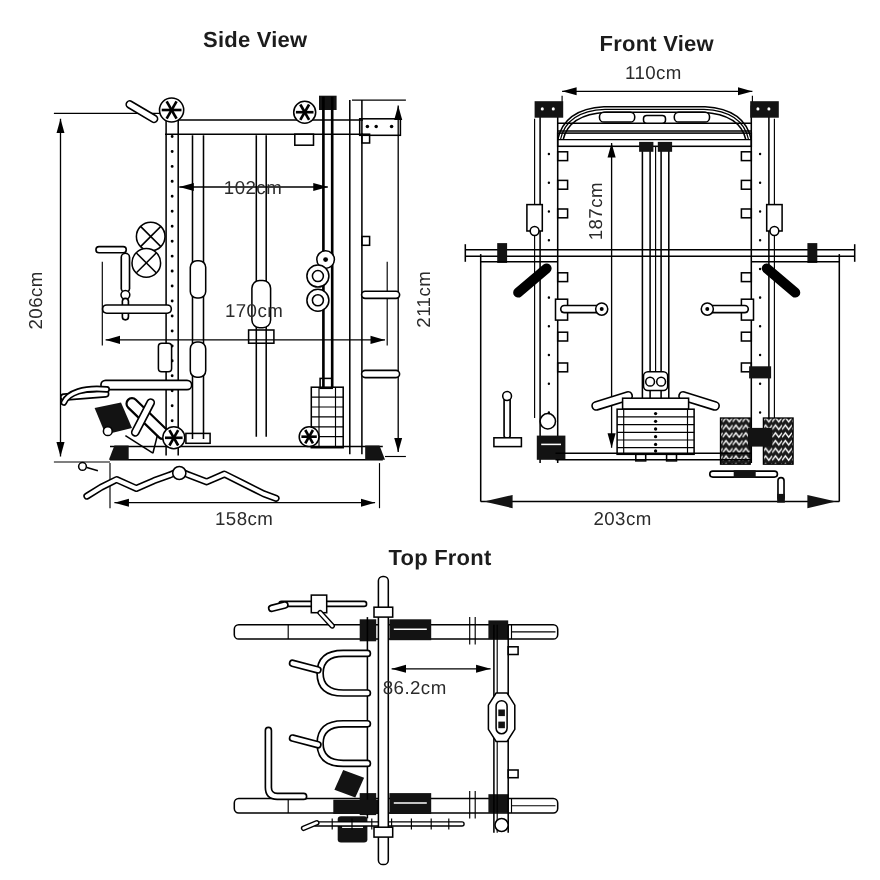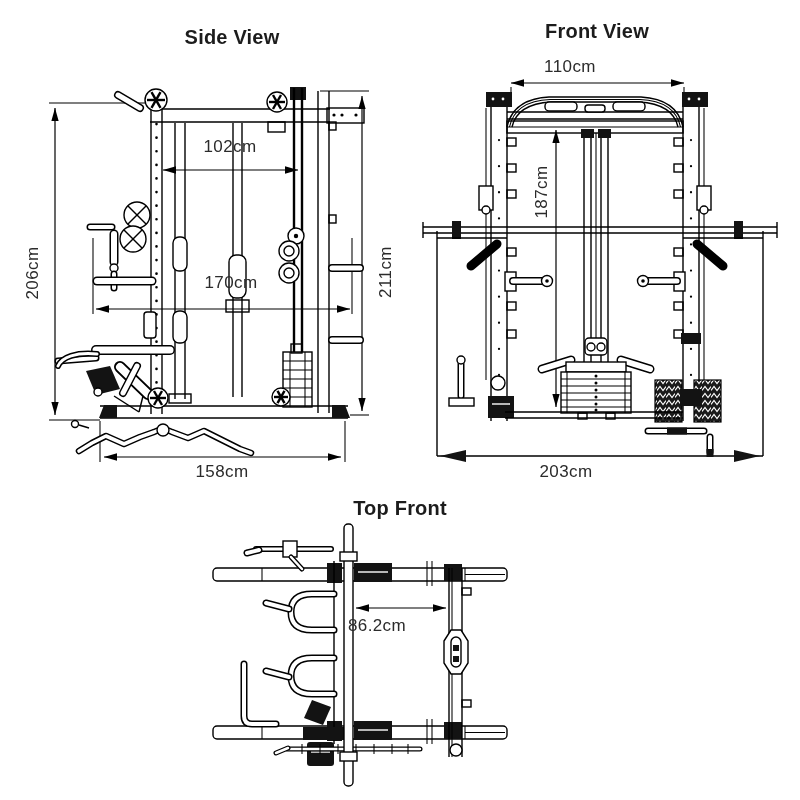--- a/index.html
+++ b/index.html
@@ -391,28 +391,28 @@
 
     <rect class="wf" x="344" y="524" width="9" height="262" rx="4"></rect>
     <rect class="wf" x="340" y="552" width="17" height="9"></rect>
     <rect class="wf" x="340" y="752" width="17" height="9"></rect>
 
     <line class="dim" x1="356" y1="608" x2="446" y2="608"></line>
   </g>
 </svg>
 
 <span class="lbl vtitle" style="left:232px;top:37px">Side View</span>
-<span class="lbl vtitle" style="left:597px;top:31px">Front View</span>
+<span class="lbl vtitle" style="left:597px;top:41px">Front View</span>
 <span class="lbl vtitle" style="left:400px;top:508px">Top Front</span>
 
-<span class="lbl dlabel" style="left:230px;top:147px">102cm</span>
+<span class="lbl dlabel" style="left:230px;top:171px">102cm</span>
 <span class="lbl dlabel" style="left:231px;top:283px">170cm</span>
 <span class="lbl dlabel rot" style="left:33px;top:273px">206cm</span>
 <span class="lbl dlabel rot" style="left:386px;top:272px">211cm</span>
 <span class="lbl dlabel" style="left:222px;top:472px">158cm</span>
 
-<span class="lbl dlabel" style="left:570px;top:67px">110cm</span>
+<span class="lbl dlabel" style="left:594px;top:67px">110cm</span>
 <span class="lbl dlabel rot" style="left:542px;top:192px">187cm</span>
 <span class="lbl dlabel" style="left:566px;top:472px">203cm</span>
 
 <span class="lbl dlabel" style="left:377px;top:626px">86.2cm</span>
 
 </div>
 
 </body></html>

